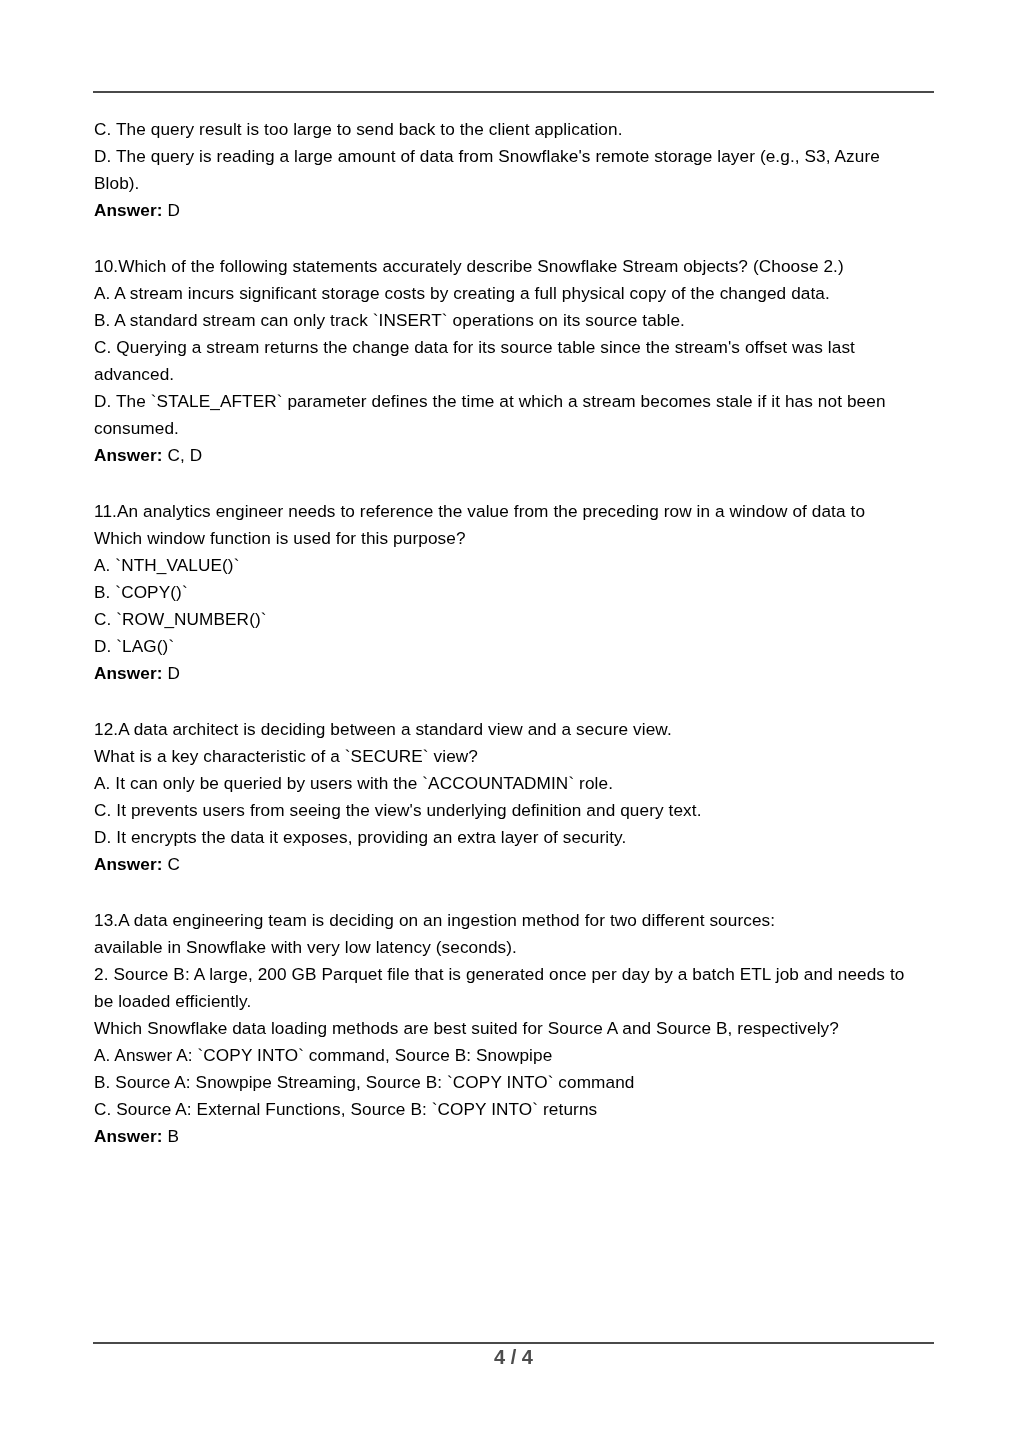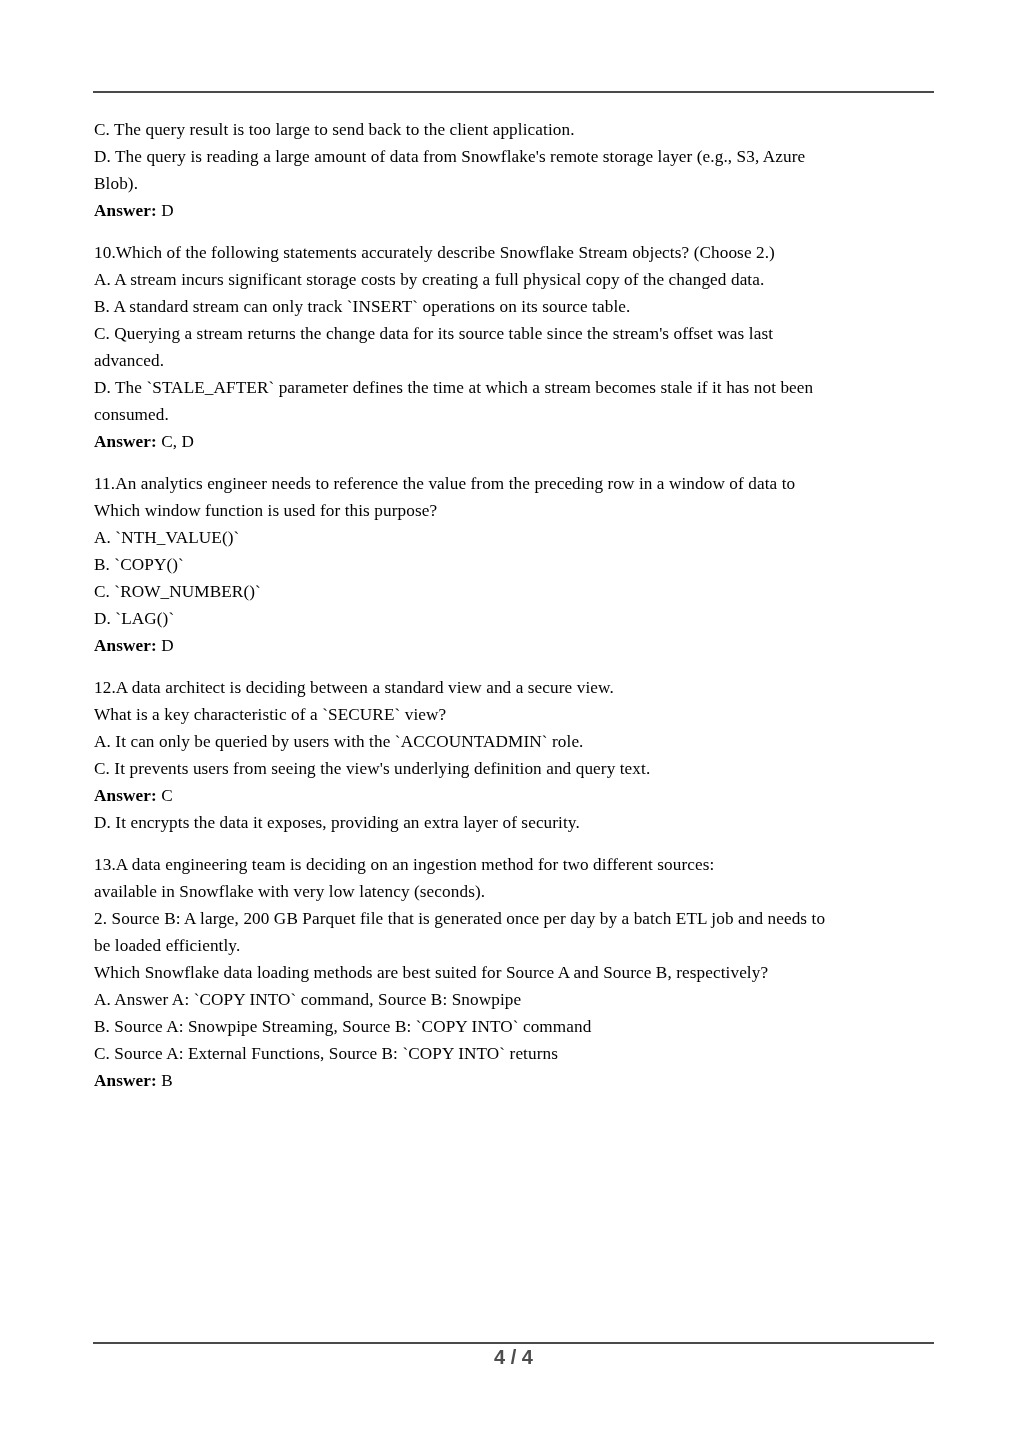--- a/index.html
+++ b/index.html
@@ -26,23 +26,22 @@
   .header-rule { top: 91px; }
   .footer-rule { top: 1342px; }
   .content {
     position: absolute;
     left: 94px;
     top: 116px;
     width: 841px;
     font-size: 17.2px;
     line-height: 27px;
     letter-spacing: 0.1px;
-    font-family: Liberation Serif, serif;
   }
-  .block + .block { margin-top: 15px; }
+  .block + .block { margin-top: 29px; }
   .line { white-space: nowrap; }
   .line strong { font-weight: bold; }
   .page-number {
     position: absolute;
     left: 93px;
     top: 1347px;
     width: 841px;
     text-align: center;
     font-size: 20px;
     font-weight: bold;
@@ -79,22 +78,22 @@
         <div class="line">B. `COPY()`</div>
         <div class="line">C. `ROW_NUMBER()`</div>
         <div class="line">D. `LAG()`</div>
         <div class="line"><strong>Answer:</strong> D</div>
       </div>
       <div class="block">
         <div class="line">12.A data architect is deciding between a standard view and a secure view.</div>
         <div class="line">What is a key characteristic of a `SECURE` view?</div>
         <div class="line">A. It can only be queried by users with the `ACCOUNTADMIN` role.</div>
         <div class="line">C. It prevents users from seeing the view's underlying definition and query text.</div>
+        <div class="line">D. It encrypts the data it exposes, providing an extra layer of security.</div>
         <div class="line"><strong>Answer:</strong> C</div>
-        <div class="line">D. It encrypts the data it exposes, providing an extra layer of security.</div>
       </div>
       <div class="block">
         <div class="line">13.A data engineering team is deciding on an ingestion method for two different sources:</div>
         <div class="line">available in Snowflake with very low latency (seconds).</div>
         <div class="line">2. Source B: A large, 200 GB Parquet file that is generated once per day by a batch ETL job and needs to</div>
         <div class="line">be loaded efficiently.</div>
         <div class="line">Which Snowflake data loading methods are best suited for Source A and Source B, respectively?</div>
         <div class="line">A. Answer A: `COPY INTO` command, Source B: Snowpipe</div>
         <div class="line">B. Source A: Snowpipe Streaming, Source B: `COPY INTO` command</div>
         <div class="line">C. Source A: External Functions, Source B: `COPY INTO` returns</div>

